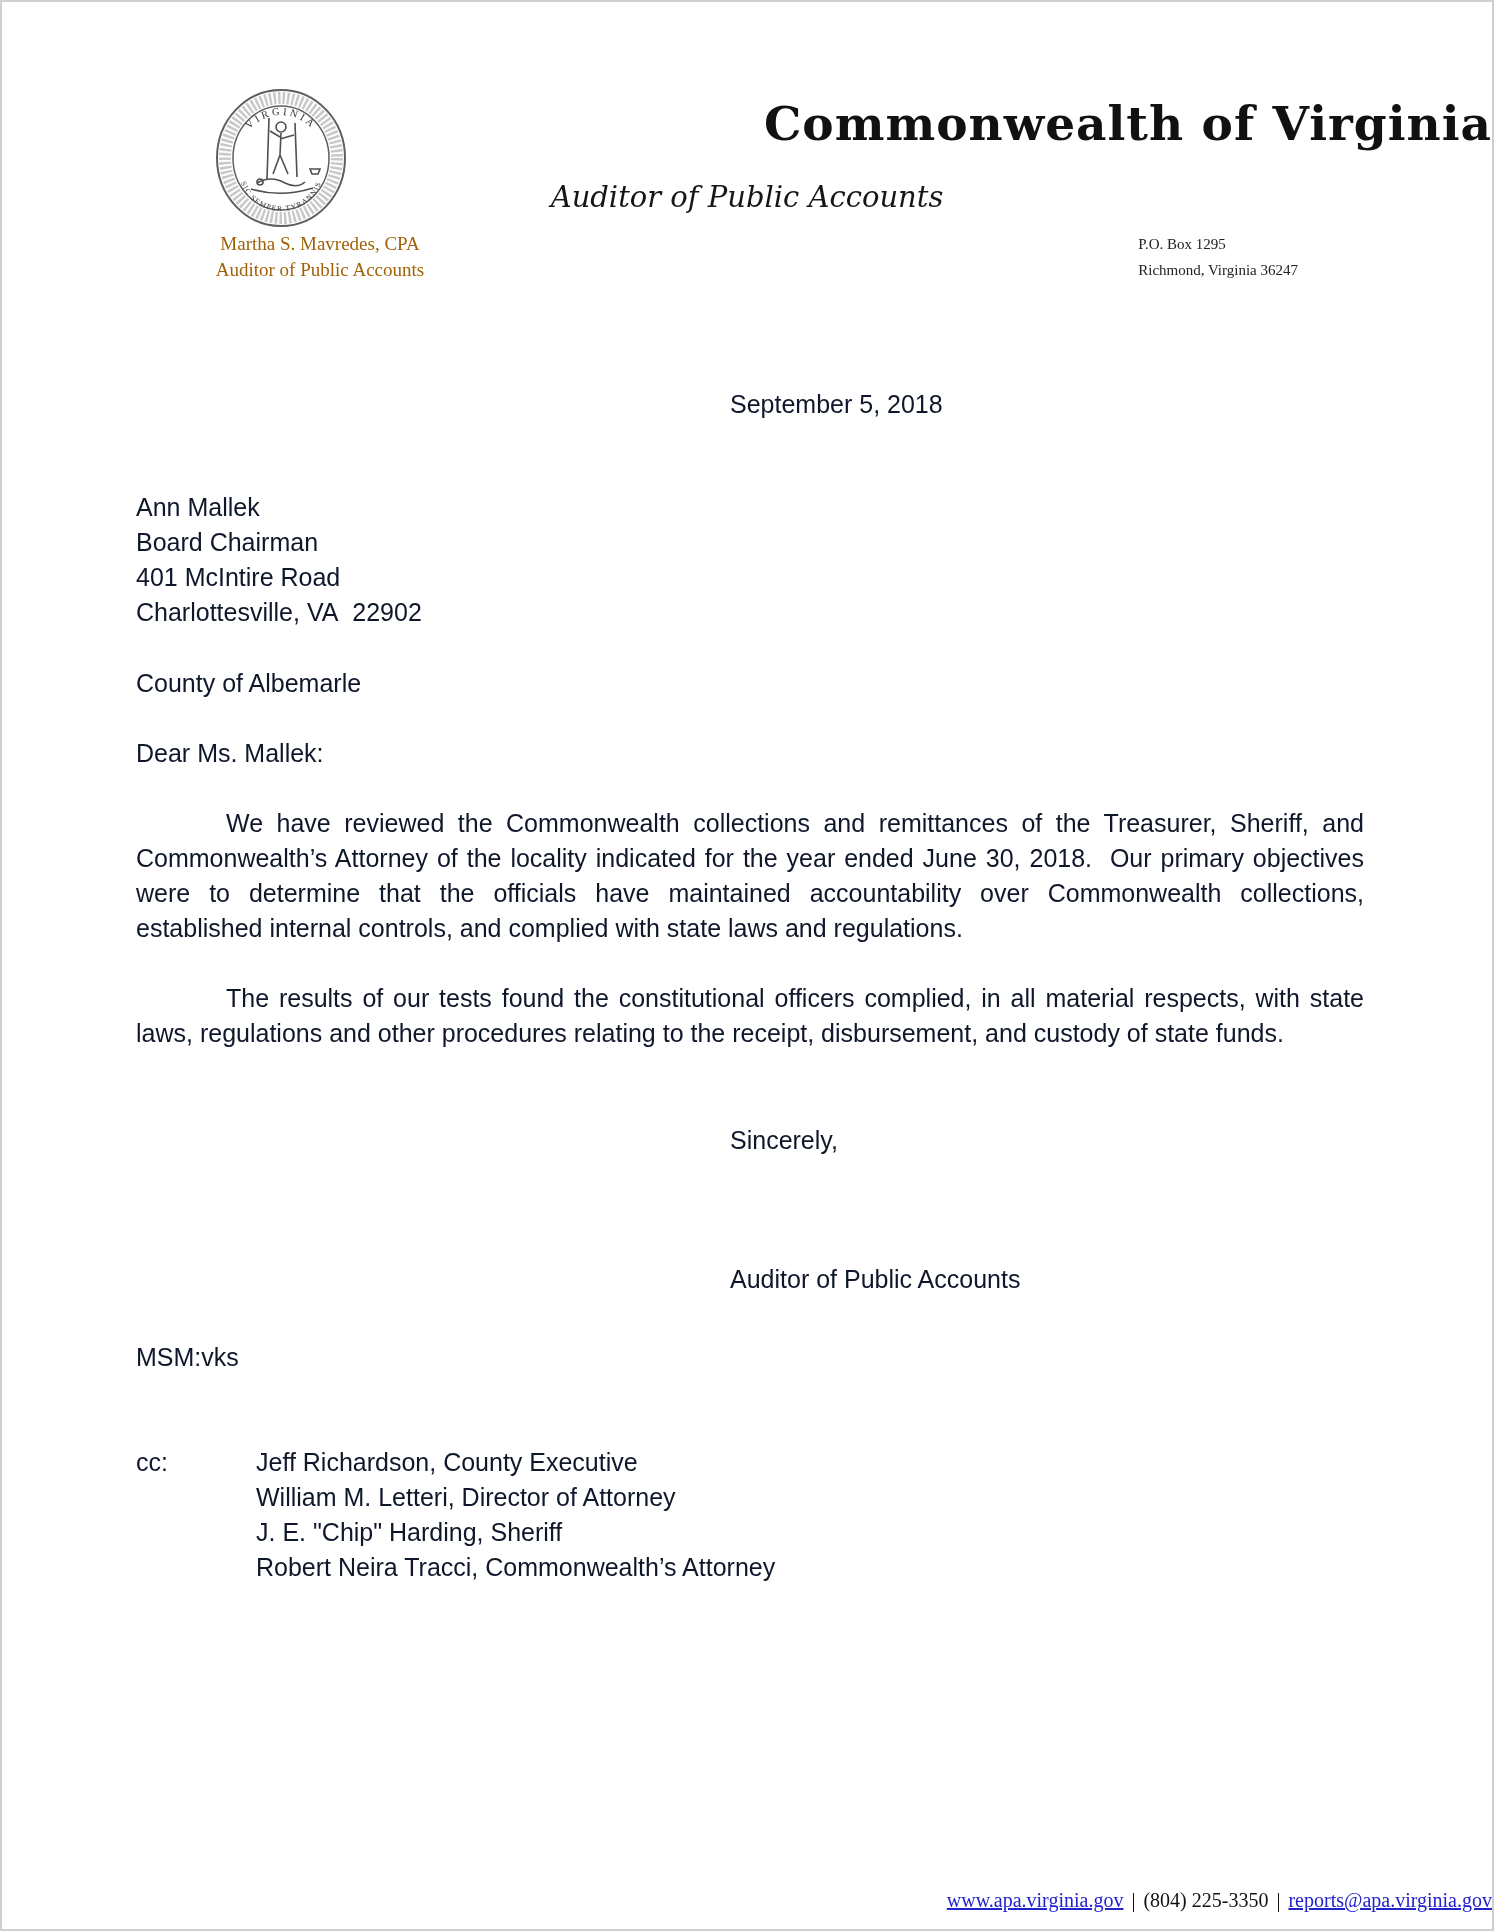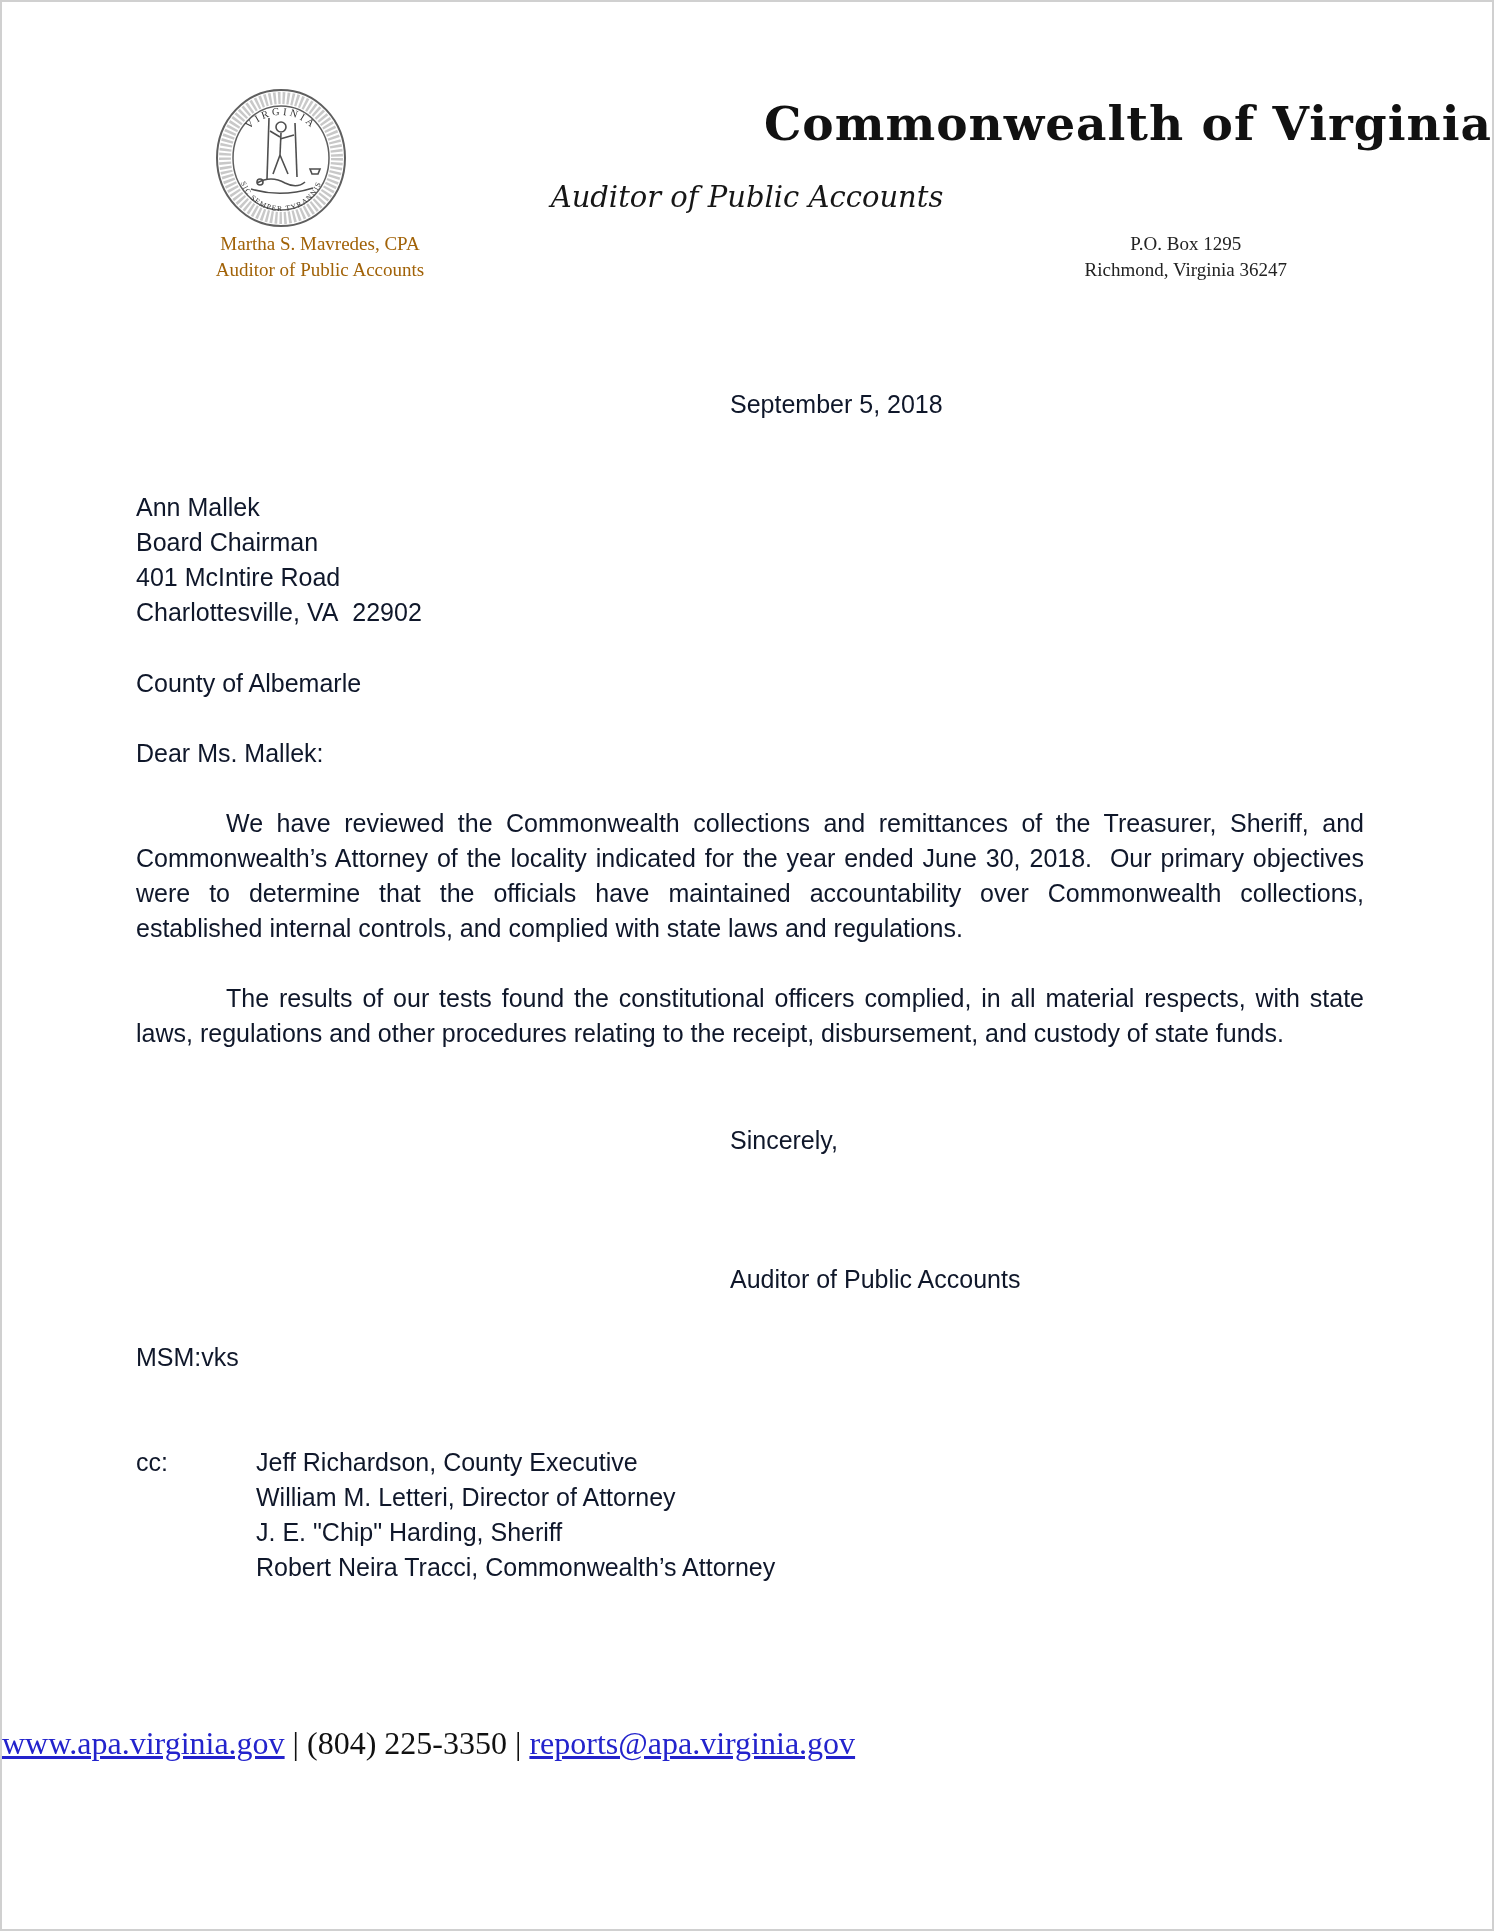--- a/index.html
+++ b/index.html
@@ -37,24 +37,24 @@
   }
   .header-left {
     left: 163px; top: 229px; width: 310px;
     text-align: center;
     font-family: "Liberation Serif", serif;
     font-size: 19px;
     line-height: 26px;
     color: #a16207;
   }
   .header-right {
-    right: 205px; top: 229px;
-    text-align: center;
+    right: 194px; top: 229px;
+    text-align: left;
     font-family: "Liberation Serif", serif;
-    font-size: 19px;
+    font-size: 15px;
     line-height: 26px;
     color: #222;
   }
 
   
   .body-text { font-size: 25px; line-height: 35px; color: #0f172a; }
   .date-line { left: 728px; top: 385px; }
   .address-block { left: 134px; top: 488px; }
   .locality-line { left: 134px; top: 664px; }
   .salutation-line { left: 134px; top: 734px; }
@@ -67,24 +67,24 @@
   .para-2 { top: 979px; }
   .sincerely-line { left: 728px; top: 1121px; }
   .signer-line { left: 728px; top: 1260px; }
   .reference-line { left: 134px; top: 1338px; }
   .cc-block { left: 134px; top: 1443px; }
   .cc-label { position: absolute; left: 0; top: 0; }
   .cc-names { margin-left: 120px; }
 
   
   .footer {
-    left: 0; right: 0; top: 1723px;
-    text-align: left;
+    left: 0; right: 0; top: 1887px;
+    text-align: right;
     font-family: "Liberation Serif", serif;
-    font-size: 32px;
+    font-size: 20px;
     color: #111;
   }
   .footer .flink { text-decoration: underline; cursor: pointer; }
   .footer .fsep { margin: 0 8px; color: #111; }
 </style>
 </head>
 <body>
 
 <div class="page">
 

